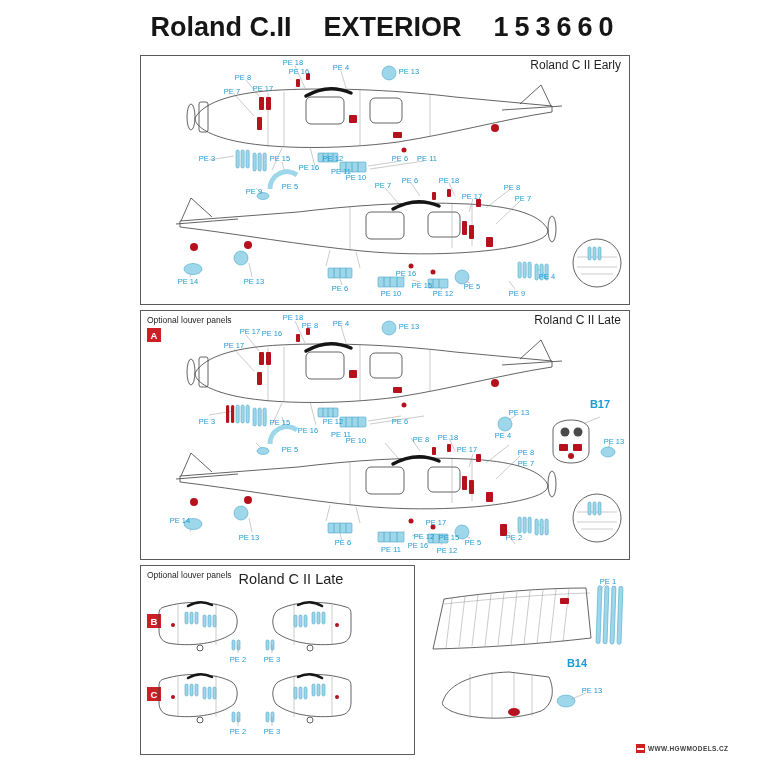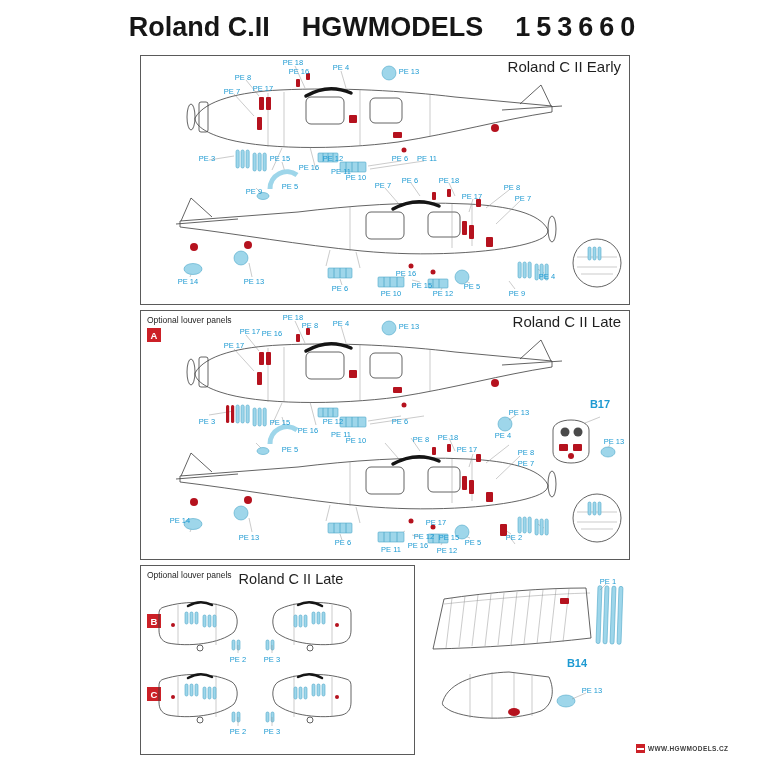--- a/index.html
+++ b/index.html
@@ -13,21 +13,21 @@
   #title-row{position:absolute;top:12px;left:0;width:770px;display:flex;
     justify-content:center;align-items:baseline;gap:32px;font-weight:bold;
     font-size:27px;color:var(--ink)}
   #kit-number{letter-spacing:6px}
 
   .box{position:absolute;border:1px solid #5a5a5a}
   #box-early{left:140px;top:55px;width:490px;height:250px}
   #box-late{left:140px;top:310px;width:490px;height:250px}
   #box-louvers{left:140px;top:565px;width:275px;height:190px}
 
-  .panel-title{position:absolute;font-size:15px;color:#1f1f1f;white-space:nowrap}
+  .panel-title{position:absolute;font-size:12px;color:#1f1f1f;white-space:nowrap}
   .panel-title.center{left:150px;top:5px;transform:translateX(-50%);font-size:14.5px}
   .panel-note{position:absolute;left:6px;top:4px;font-size:8.5px;color:#1f1f1f}
   .badge{position:absolute;width:14px;height:14px;background:var(--badge_red);
     color:#fff;font-weight:bold;font-size:9.5px;display:flex;align-items:center;
     justify-content:center}
 
   svg#art{position:absolute;left:0;top:0;pointer-events:none}
   svg .art{fill:none;stroke:var(--line);stroke-width:.8;stroke-linejoin:round}
   svg .thin{stroke-width:.45;stroke:#8a8a8a}
   svg .exh{fill:none;stroke:#151515;stroke-width:3.5;stroke-linecap:round}
@@ -46,21 +46,21 @@
   #footer .logo::after{content:"";position:absolute;left:1px;top:4px;width:7px;height:1.5px;background:#fff}
   #footer .site{font-size:6.5px;font-weight:bold;color:#3d3d3d;letter-spacing:.4px}
 </style>
 </head>
 <body>
 
 <div id="sheet">
 
   <div id="title-row">
     <span>Roland C.II</span>
-    <span>HGWMODELS</span>
+    <span>EXTERIOR</span>
     <span id="kit-number">153660</span>
   </div>
 
   <div class="box" id="box-early">
     <span class="panel-title" style="right:8px;top:2px">Roland C II Early</span>
   </div>
 
   <div class="box" id="box-late">
     <span class="panel-note">Optional louver panels</span>
     <span class="panel-title" style="right:8px;top:2px">Roland C II Late</span>

